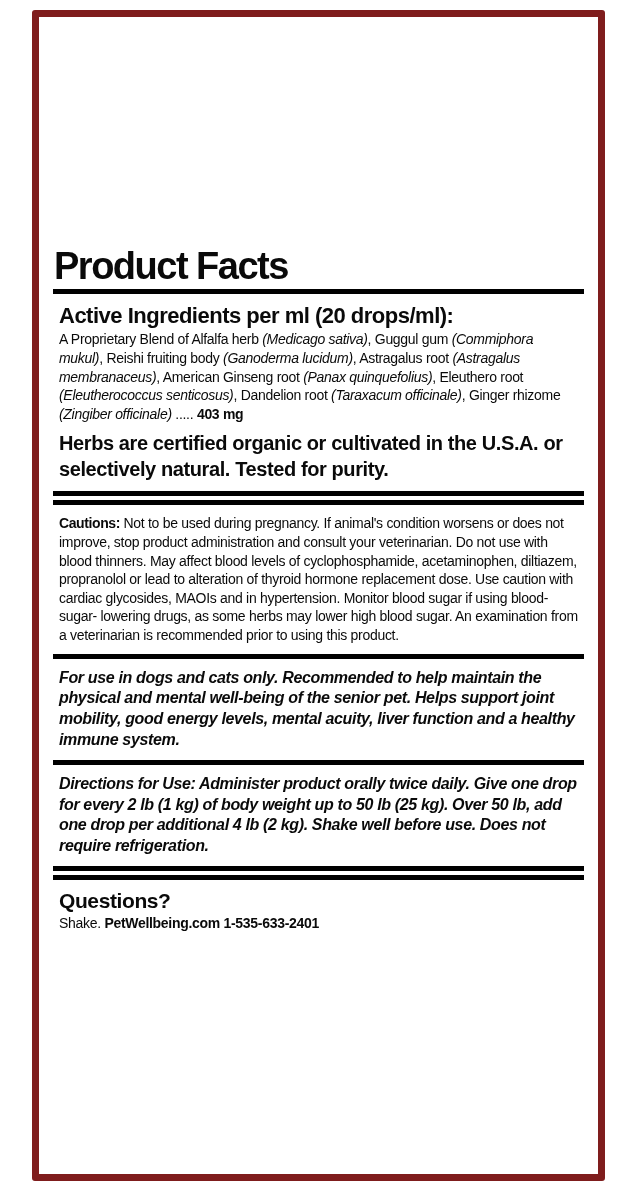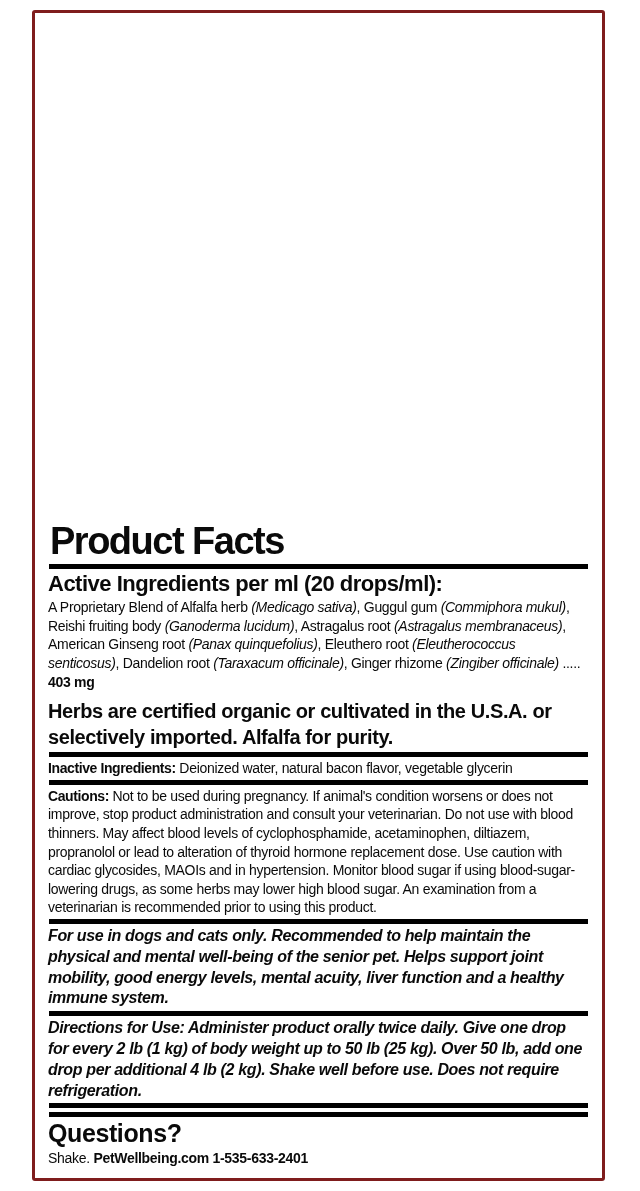--- a/index.html
+++ b/index.html
@@ -12,52 +12,52 @@
     font-family: "Liberation Sans", "DejaVu Sans", sans-serif;
     color: #0a0a0a;
   }
   .label {
     position: absolute;
     left: 32px;
     top: 10px;
     width: 573px;
     height: 1171px;
     box-sizing: border-box;
-    border: 3px solid #7f1d1d;
+    border: 7px solid #7f1d1d;
     border-radius: 3px;
     padding: 6px 13px 10px 13px;
     display: flex;
     flex-direction: column;
-    justify-content: flex-end;
+    justify-content: center;
     background: #fff;
   }
   .rule {
     height: 5px;
     background: #000;
     flex: none;
     margin: 2px 1px;
   }
   h1.title {
     margin: 0 0 0 2px;
     font-size: 38px;
     line-height: 1.05;
     font-weight: 700;
     letter-spacing: -1.5px;
     font-stretch: condensed;
   }
-  section { margin: 0; }
+  section { margin: 7px; }
   h2.sec-heading {
     margin: 0 0 1px 0;
     font-size: 22px;
     font-weight: 700;
     letter-spacing: -0.5px;
   }
   h3.sec-heading {
     margin: 0 0 1px 0;
-    font-size: 25px;
+    font-size: 21px;
     font-weight: 700;
     letter-spacing: -0.4px;
   }
   p {
     margin: 0;
     font-size: 14px;
     line-height: 1.33;
     letter-spacing: -0.3px;
   }
   p.note {
@@ -109,28 +109,25 @@
 
 <div class="label">
 
   <h1 class="title">Product Facts</h1>
 
   <div class="rule"></div>
 
   <section>
     <h2 class="sec-heading">Active Ingredients per ml (20 drops/ml):</h2>
     <p><span class="run-r">A Proprietary Blend of Alfalfa herb </span><span class="run-i">(Medicago sativa)</span><span class="run-r">, Guggul gum </span><span class="run-i">(Commiphora mukul)</span><span class="run-r">, Reishi fruiting body </span><span class="run-i">(Ganoderma lucidum)</span><span class="run-r">, Astragalus root </span><span class="run-i">(Astragalus membranaceus)</span><span class="run-r">, American Ginseng root </span><span class="run-i">(Panax quinquefolius)</span><span class="run-r">, Eleuthero root </span><span class="run-i">(Eleutherococcus senticosus)</span><span class="run-r">, Dandelion root </span><span class="run-i">(Taraxacum officinale)</span><span class="run-r">, Ginger rhizome </span><span class="run-i">(Zingiber officinale)</span><span class="run-r">  ..... </span><span class="run-b">403 mg</span></p>
-    <p class="note">Herbs are certified organic or cultivated in the U.S.A. or selectively imported. Alfalfa for purity.</p>
+    <p class="note">Herbs are certified organic or cultivated in the U.S.A. or selectively natural. Tested for purity.</p>
   </section>
 
   <div class="rule"></div>
 
-  <section>
-    <p><span class="run-hb">Inactive Ingredients:</span><span class="run-r">  Deionized water, natural bacon flavor, vegetable glycerin</span></p>
-  </section>
 
   <div class="rule"></div>
 
   <section>
     <p><span class="run-hb">Cautions:</span><span class="run-r"> Not to be used during pregnancy. If animal's condition worsens or does not improve, stop product administration and consult your veterinarian. Do not use with blood thinners. May affect blood levels of cyclophosphamide, acetaminophen, diltiazem, propranolol or lead to alteration of thyroid hormone replacement dose. Use caution with cardiac glycosides, MAOIs and in hypertension. Monitor blood sugar if using blood-sugar- lowering drugs, as some herbs may lower high blood sugar. An examination from a veterinarian is recommended prior to using this product.</span></p>
   </section>
 
   <div class="rule"></div>
 
   <section>

